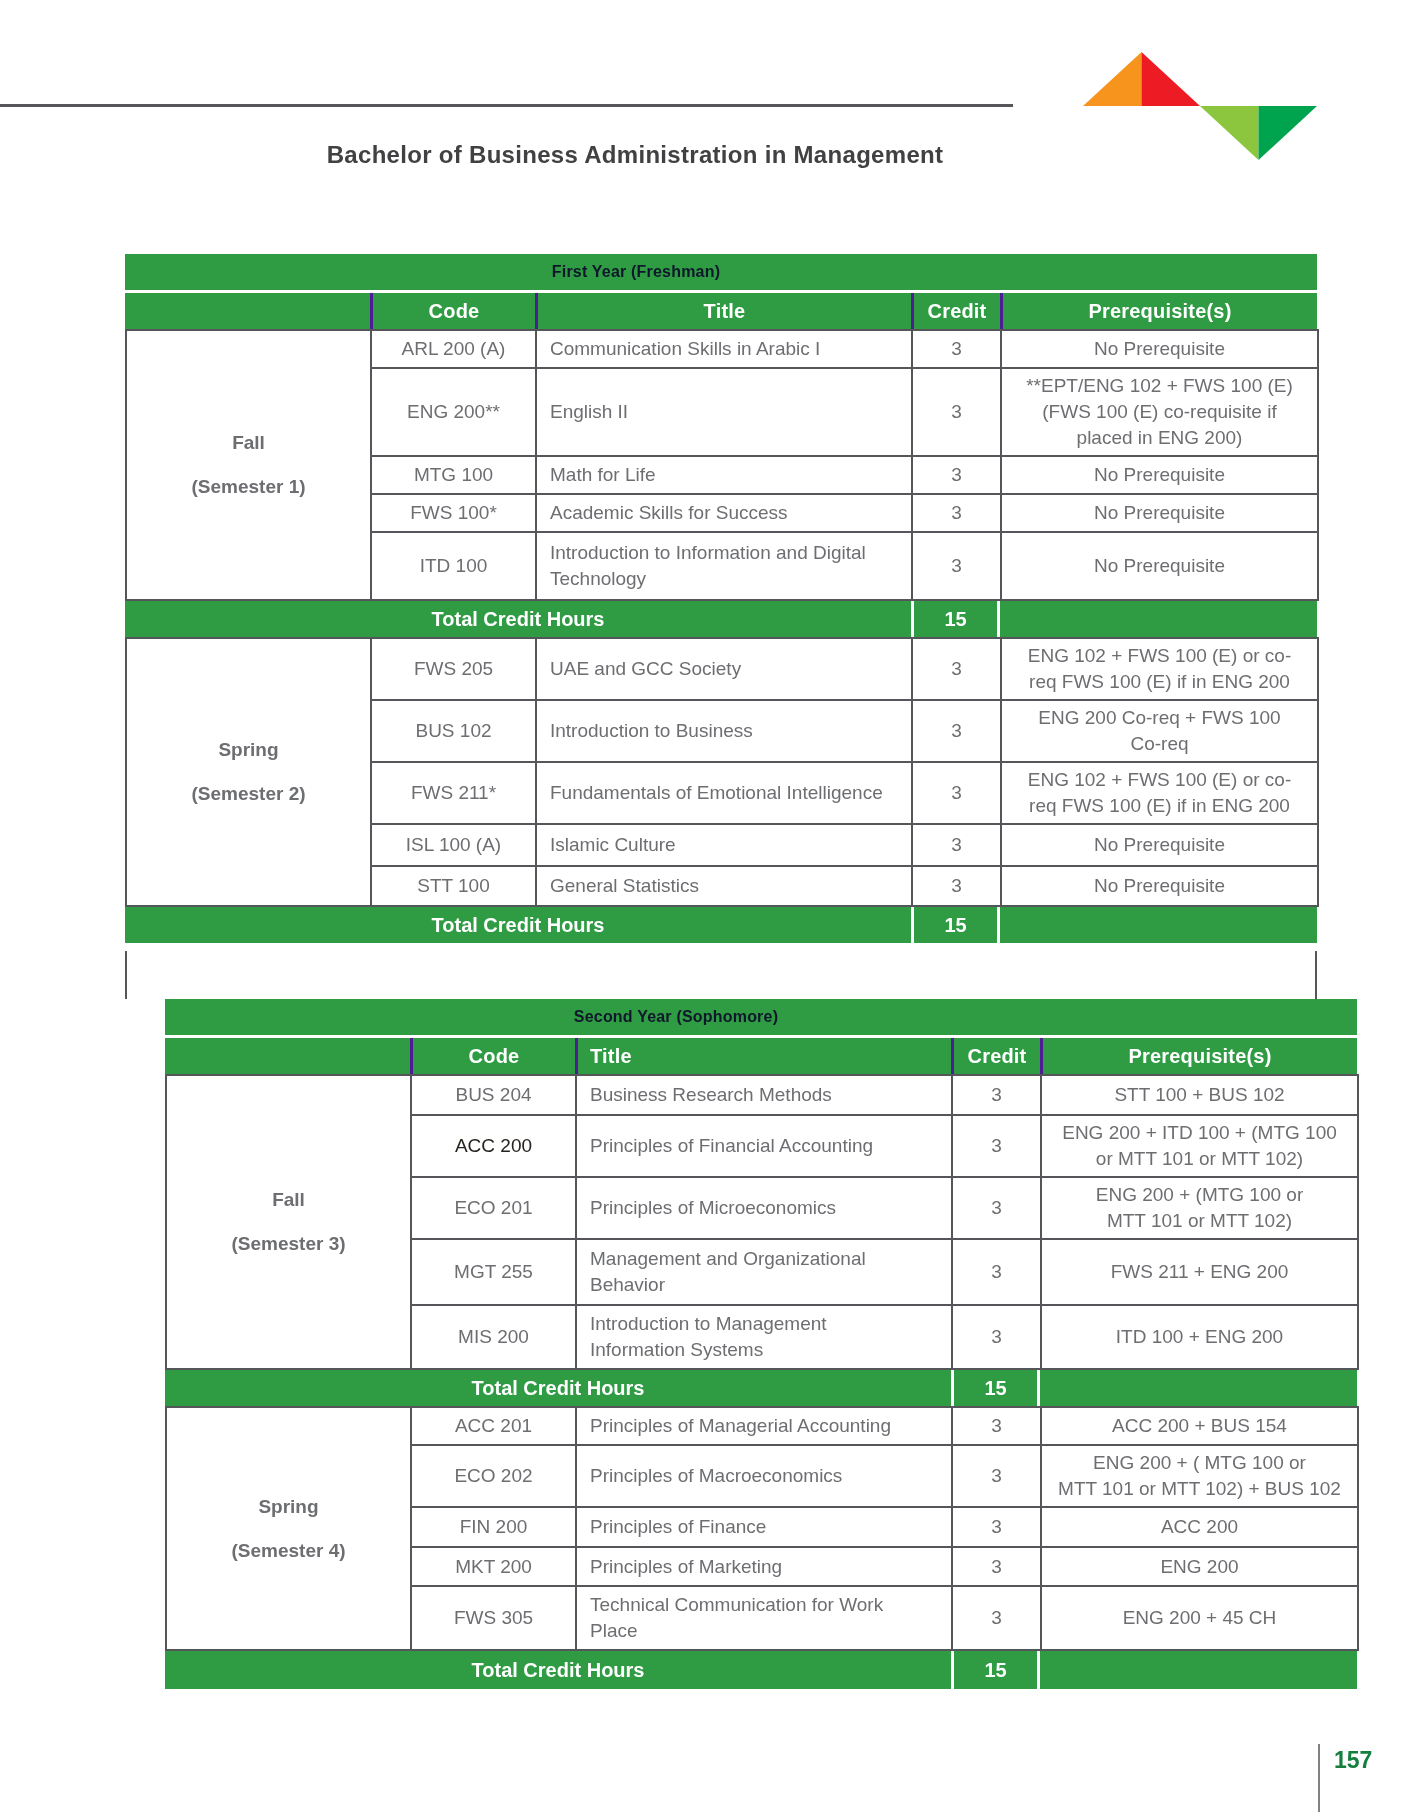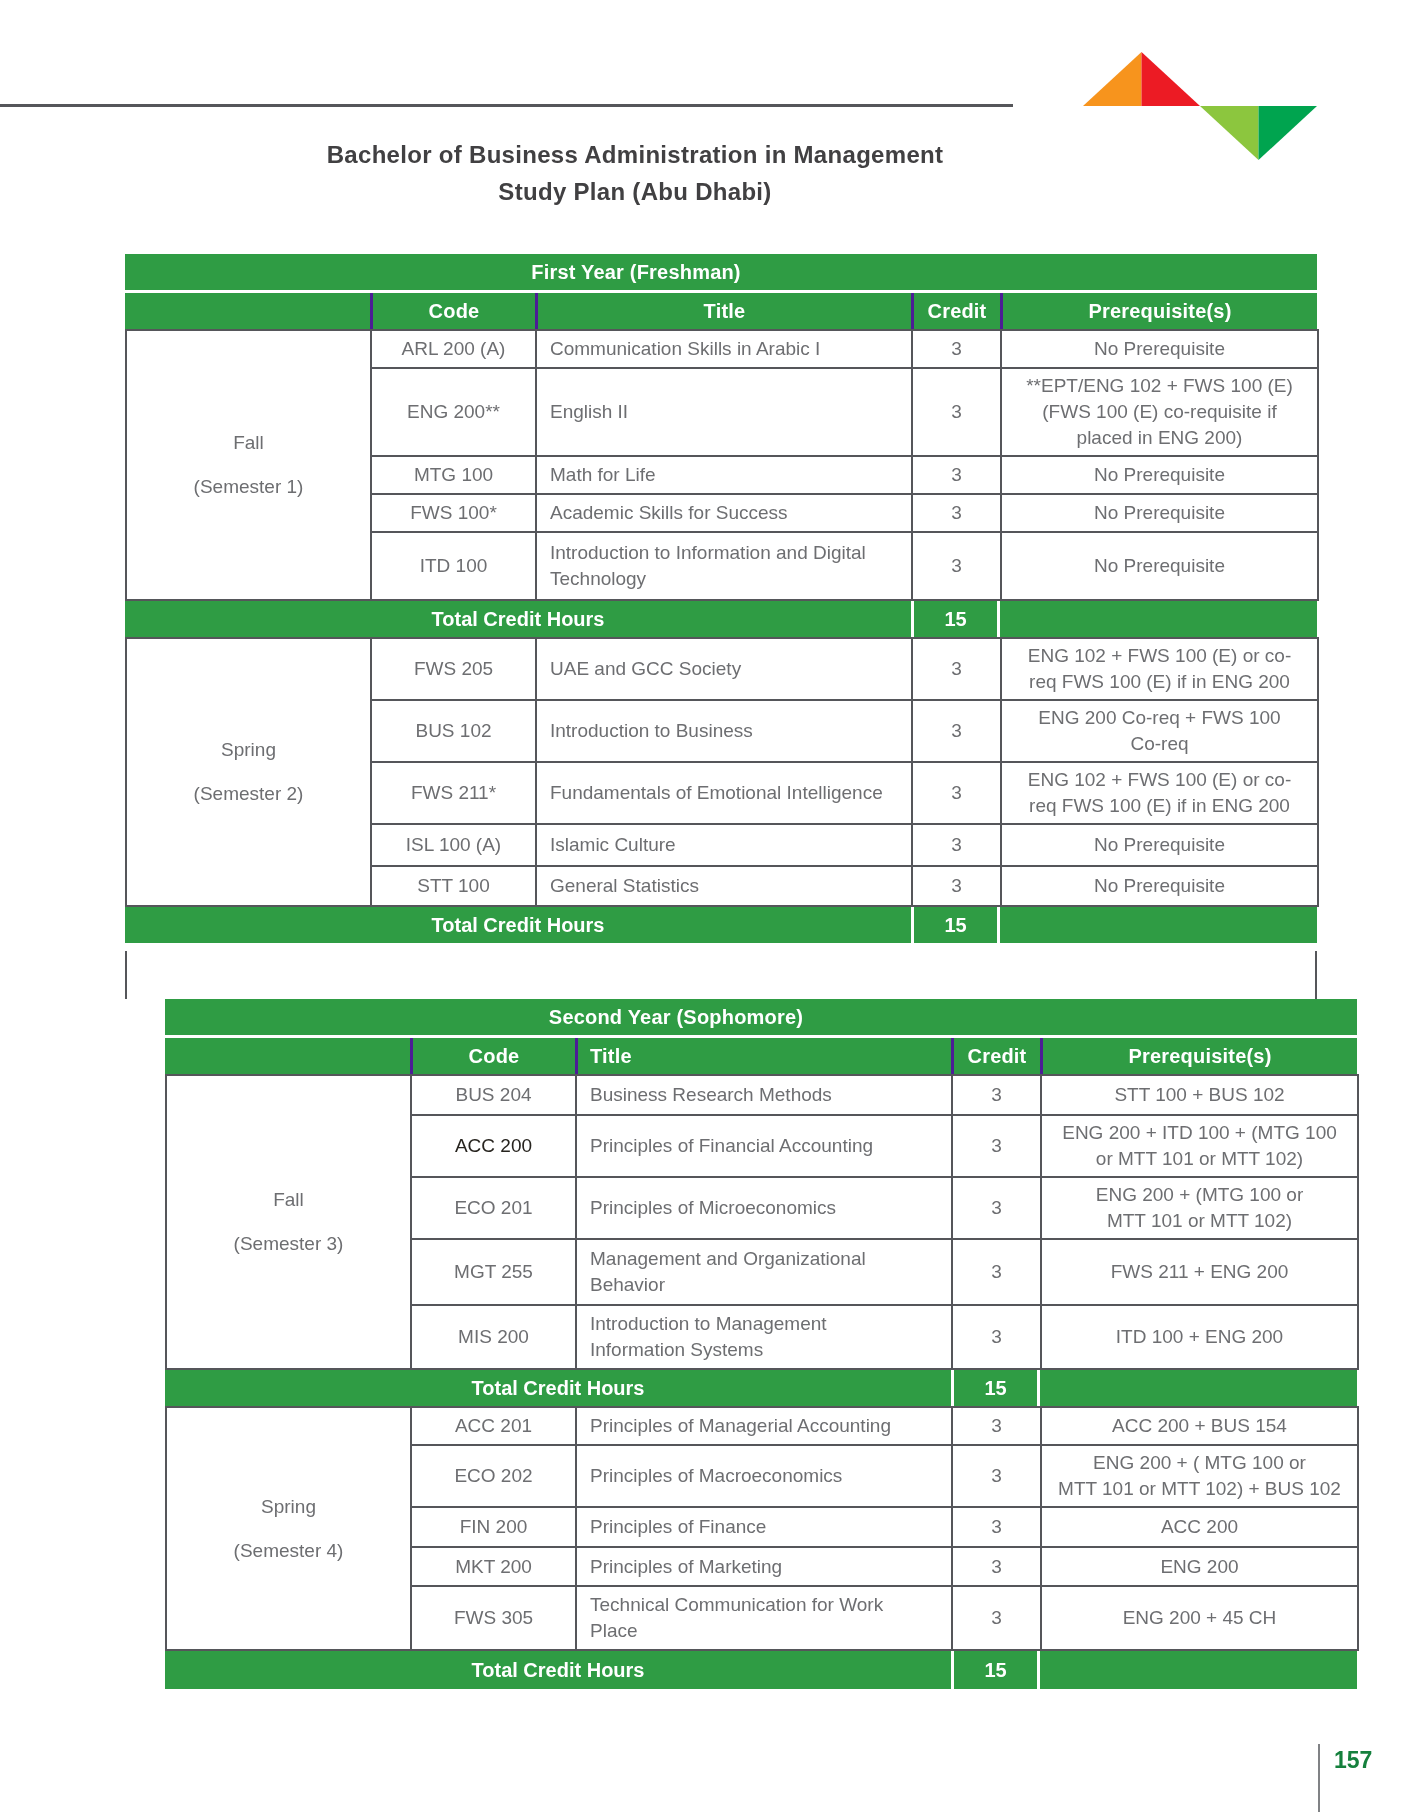--- a/index.html
+++ b/index.html
@@ -5,31 +5,31 @@
   html,body{margin:0;padding:0;background:#fff;}
   .page{position:relative;width:1418px;height:1812px;background:#fff;overflow:hidden;
         font-family:"Liberation Sans",sans-serif;}
   .top-rule{position:absolute;left:0;top:104px;width:1013px;height:3px;background:#55565A;}
   .logo{position:absolute;left:1083px;top:52px;}
   .doc-title{position:absolute;left:0;top:136px;width:1270px;text-align:center;
              font-size:24px;font-weight:700;color:#414042;line-height:37px;letter-spacing:.3px;}
   .year-table{position:absolute;left:125px;width:1192px;}
   .t1{top:254px;}
   .t2{top:999px;margin-left:40px;}
-  .band{height:36px;background:var(--green,#2F9C44);color:#ffffff;font-weight:700;font-size:20px;
+  .band{height:36px;background:var(--green,#2F9C44);color:#0f172a;font-weight:700;font-size:16px;
         display:flex;align-items:center;justify-content:center;letter-spacing:.2px;}
   .band.year{padding-right:170px;margin-bottom:3px;}
   .hdr{display:grid;grid-template-columns:245px 165px 376px 89px 317px;height:36px;}
   .hcell{background:var(--green,#2F9C44);color:#fff;font-weight:700;font-size:20px;
          display:flex;align-items:center;justify-content:center;letter-spacing:.2px;}
   .hcell + .hcell{border-left:3px solid #4c1d95;}
   .hcell.left{justify-content:flex-start;padding-left:12px;}
   table.sec{border-collapse:collapse;width:1192px;table-layout:fixed;}
   table.sec td{border:2px solid #55565A;vertical-align:middle;font-size:19px;color:#6D6E71;line-height:26px;}
-  td.sem{text-align:center;color:#414042;font-weight:400;font-size:20px;background:#fff;border-radius:18px;}
+  td.sem{text-align:center;color:#414042;font-weight:700;font-size:20px;background:#fff;border-radius:18px;}
   td.sem .l2{margin-top:18px;}
   td.code{text-align:center;}
   td.code.dark{color:#27241f;}
   td.title{text-align:left;padding:5px 28px 5px 13px;white-space:pre-line;}
   td.credit{text-align:center;}
   td.prereq{text-align:center;white-space:pre-line;padding:4px 6px;}
   .total{display:grid;grid-template-columns:786px 89px 317px;height:36px;}
   .total.tall{height:38px;}
   .tcell{background:var(--green,#2F9C44);display:flex;align-items:center;justify-content:center;
          color:#fff;font-weight:700;font-size:20px;}
@@ -48,21 +48,20 @@
 
   <svg class="logo" width="234" height="108" viewBox="0 0 234 108">
     <polygon points="0,54 58.5,0 58.5,54" fill="#F7941D"></polygon>
     <polygon points="58.5,0 117,54 58.5,54" fill="#EC1B24"></polygon>
     <polygon points="117,54 175.5,54 175.5,108" fill="#8CC63E"></polygon>
     <polygon points="175.5,54 234,54 175.5,108" fill="#00A44F"></polygon>
   </svg>
 
   <div class="doc-title">
     <div>Bachelor of Business Administration in Management</div>
-    <div>Study Plan (Abu Dhabi)</div>
   </div>
 
   <section class="year-table t1">
     <div class="band year">First Year (Freshman)</div>
     <div class="hdr">
       <div class="hcell"></div>
       <div class="hcell">Code</div>
       <div class="hcell">Title</div>
       <div class="hcell">Credit</div>
       <div class="hcell">Prerequisite(s)</div>

